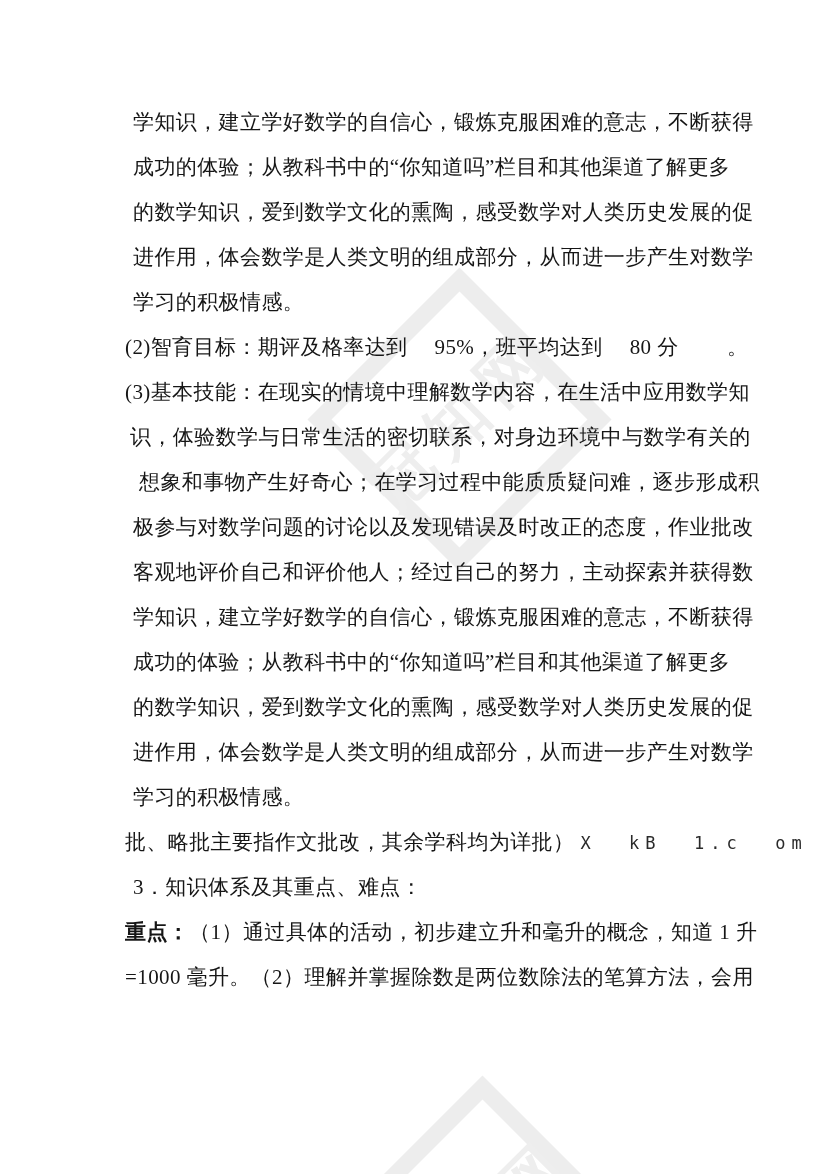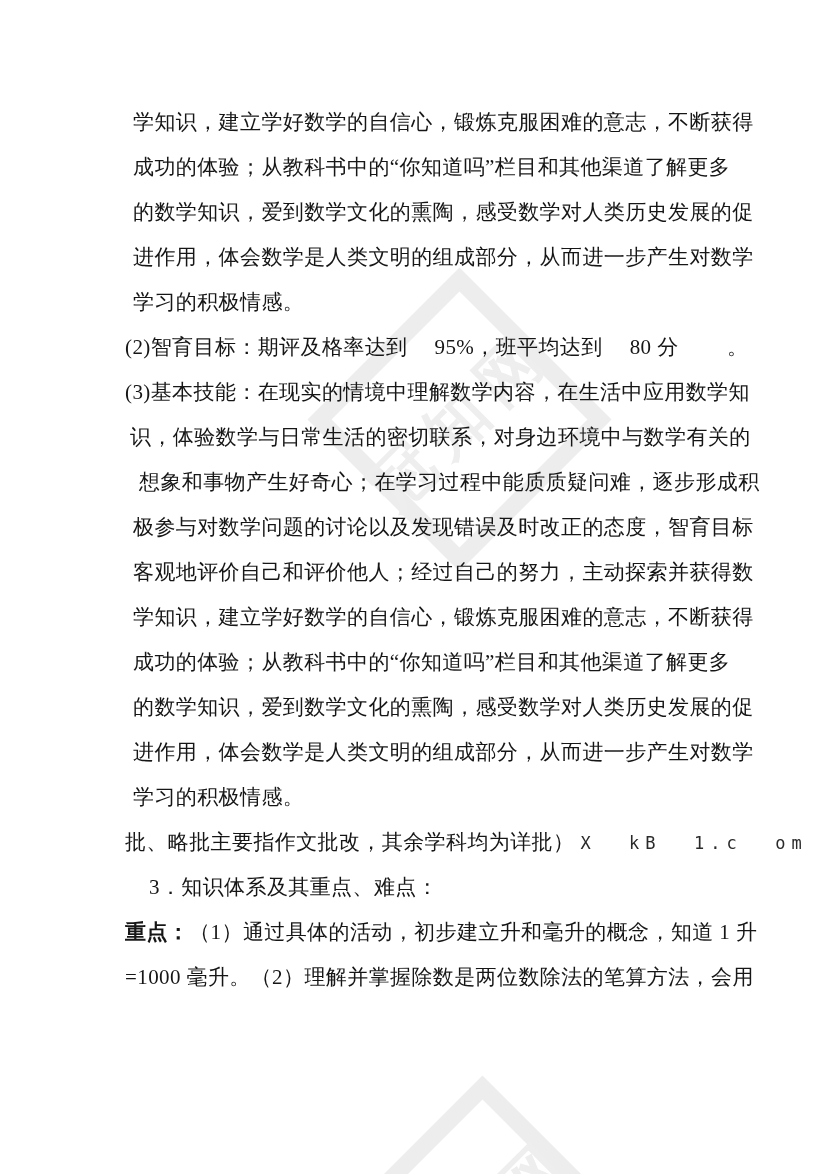--- a/index.html
+++ b/index.html
@@ -83,26 +83,26 @@
   <div class="content">
       <div class="line" style="margin-left: 8px;"><span class="seg">学知识，建立学好数学的自信心，锻炼克服困难的意志，不断获得</span></div>
       <div class="line" style="margin-left: 8px;"><span class="seg">成功的体验；从教科书中的“你知道吗”栏目和其他渠道了解更多</span></div>
       <div class="line" style="margin-left: 8px;"><span class="seg">的数学知识，爱到数学文化的熏陶，感受数学对人类历史发展的促</span></div>
       <div class="line" style="margin-left: 8px;"><span class="seg">进作用，体会数学是人类文明的组成部分，从而进一步产生对数学</span></div>
       <div class="line" style="margin-left: 8px;"><span class="seg">学习的积极情感。</span></div>
       <div class="line"><span class="seg">(2)智育目标：期评及格率达到　 95%，班平均达到　 80 分　　 。</span></div>
       <div class="line"><span class="seg">(3)基本技能：在现实的情境中理解数学内容，在生活中应用数学知</span></div>
       <div class="line" style="margin-left: 5px;"><span class="seg">识，体验数学与日常生活的密切联系，对身边环境中与数学有关的</span></div>
       <div class="line" style="margin-left: 14px; text-align: center;"><span class="seg">想象和事物产生好奇心；在学习过程中能质质疑问难，逐步形成积</span></div>
-      <div class="line" style="margin-left: 8px;"><span class="seg">极参与对数学问题的讨论以及发现错误及时改正的态度，智育目标</span></div>
+      <div class="line" style="margin-left: 8px;"><span class="seg">极参与对数学问题的讨论以及发现错误及时改正的态度，作业批改</span></div>
       <div class="line" style="margin-left: 8px;"><span class="seg">客观地评价自己和评价他人；经过自己的努力，主动探索并获得数</span></div>
       <div class="line" style="margin-left: 8px;"><span class="seg">学知识，建立学好数学的自信心，锻炼克服困难的意志，不断获得</span></div>
       <div class="line" style="margin-left: 8px;"><span class="seg">成功的体验；从教科书中的“你知道吗”栏目和其他渠道了解更多</span></div>
       <div class="line" style="margin-left: 8px;"><span class="seg">的数学知识，爱到数学文化的熏陶，感受数学对人类历史发展的促</span></div>
       <div class="line" style="margin-left: 8px;"><span class="seg">进作用，体会数学是人类文明的组成部分，从而进一步产生对数学</span></div>
       <div class="line" style="margin-left: 8px;"><span class="seg">学习的积极情感。</span></div>
       <div class="line"><span class="seg">批、略批主要指作文批改，其余学科均为详批）</span><span class="small-mark">X  kB  1.c  om</span></div>
-      <div class="line" style="margin-left: 24px;"><span class="seg">3．知识体系及其重点、难点：</span></div>
+      <div class="line" style="margin-left: 8px;"><span class="seg">3．知识体系及其重点、难点：</span></div>
       <div class="line"><span class="seg bold">重点：</span><span class="seg">（1）通过具体的活动，初步建立升和毫升的概念，知道 1 升</span></div>
       <div class="line" style="margin-left: 0;"><span class="seg">=1000 毫升。（2）理解并掌握除数是两位数除法的笔算方法，会用</span></div>
     </div>
 
 </div>
 
 </body></html>

